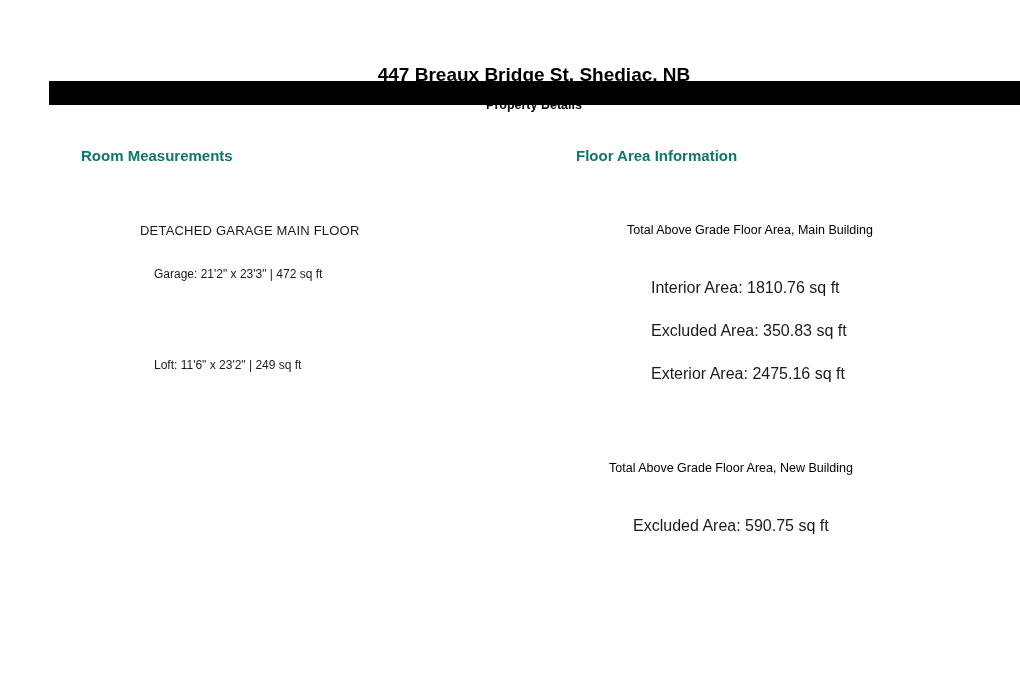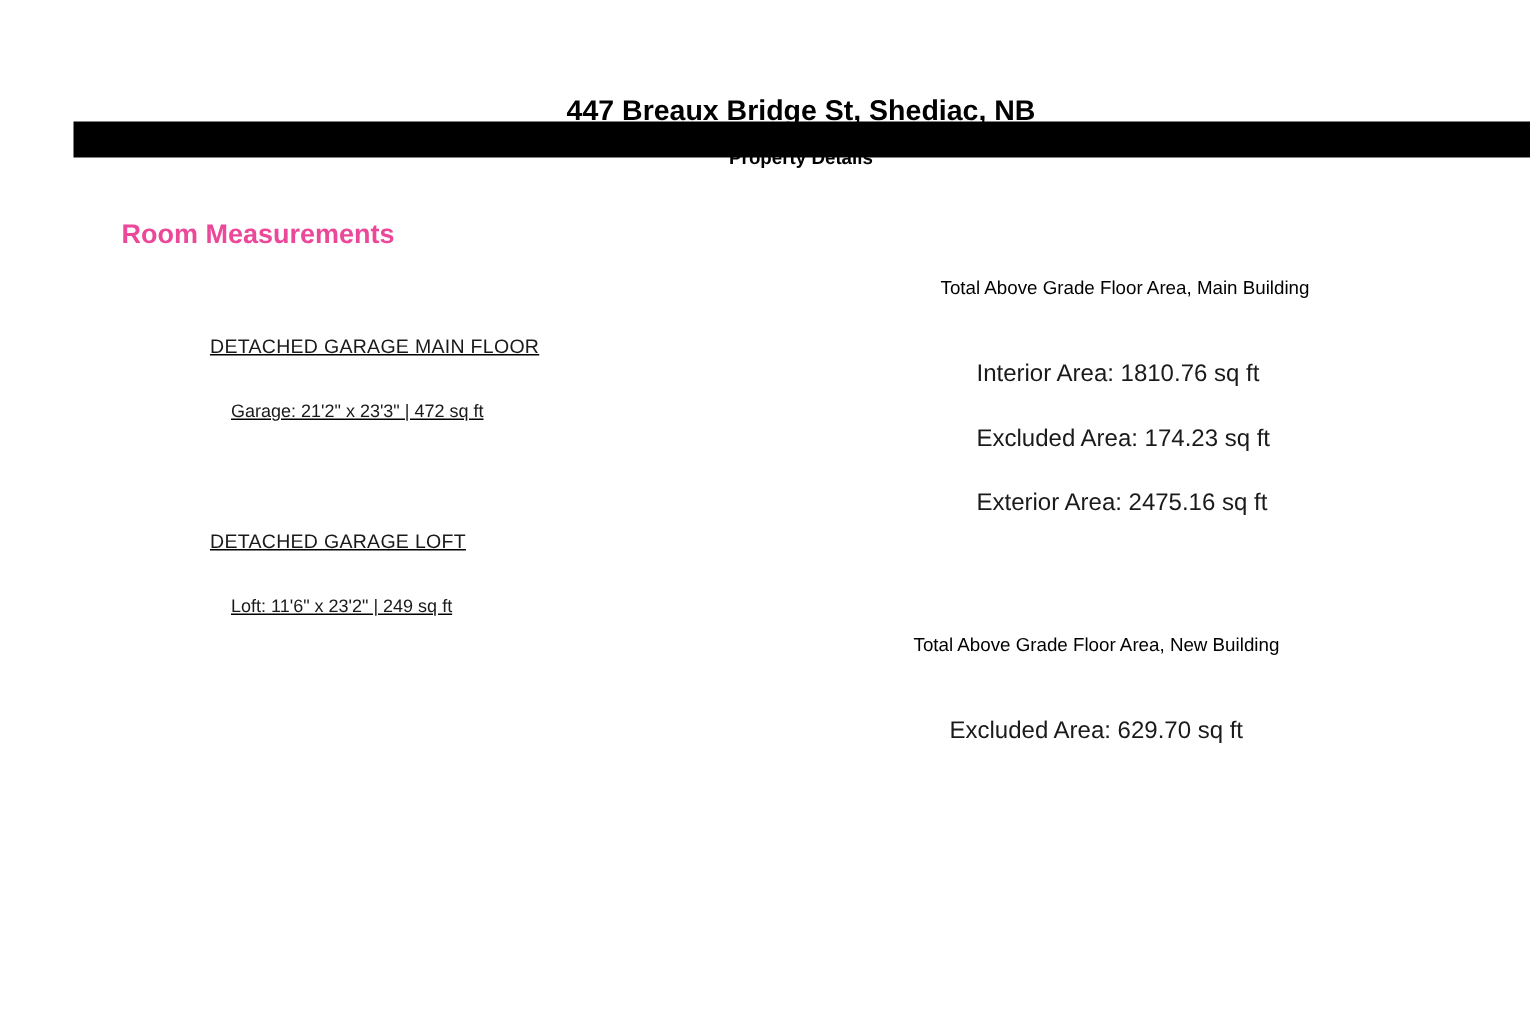--- a/index.html
+++ b/index.html
@@ -47,30 +47,29 @@
     line-height: 15px;
     color: #000000;
   }
   .col {
     position: absolute;
     top: 101px;
   }
   .col-left  { left: 33px;  width: 470px; }
   .col-right { left: 528px; width: 470px; }
   .col-heading {
-    font-size: 18px;
+    font-size: 15px;
     font-weight: bold;
     line-height: 14px;
-    color: #ec4899;
+    color: #0f766e;
   }
   
   .room {
     margin-top: 24px;
     margin-left: 47px;
-    text-decoration: underline;
   }
   .room-name {
     font-size: 13px;
     font-weight: normal;
     line-height: 15px;
     color: #1a1a1a;
     letter-spacing: 0.2px;
   }
   .room-detail {
     margin-top: 5px;
@@ -117,37 +116,37 @@
 
   <section class="col col-left">
     <h3 class="col-heading">Room Measurements</h3>
 
     <div class="room">
       <div class="room-name">DETACHED GARAGE MAIN FLOOR</div>
       <div class="room-detail">Garage: 21'2" x 23'3" | 472 sq ft</div>
     </div>
 
     <div class="room">
-      <div class="room-name">DETACHED GARAGE LOFT</div>
       <div class="room-detail">Loft: 11'6" x 23'2" | 249 sq ft</div>
     </div>
   </section>
 
   <section class="col col-right">
+    <h3 class="col-heading">Floor Area Information</h3>
 
     <div class="group">
       <div class="group-title">Total Above Grade Floor Area, Main Building</div>
       <div class="group-lines">
         <div class="group-line">Interior Area: 1810.76 sq ft</div>
-        <div class="group-line">Excluded Area: 174.23 sq ft</div>
+        <div class="group-line">Excluded Area: 350.83 sq ft</div>
         <div class="group-line">Exterior Area: 2475.16 sq ft</div>
       </div>
     </div>
 
     <div class="group">
       <div class="group-title">Total Above Grade Floor Area, New Building</div>
       <div class="group-lines">
-        <div class="group-line">Excluded Area: 629.70 sq ft</div>
+        <div class="group-line">Excluded Area: 590.75 sq ft</div>
       </div>
     </div>
   </section>
 
 </div>
 
 </body></html>

